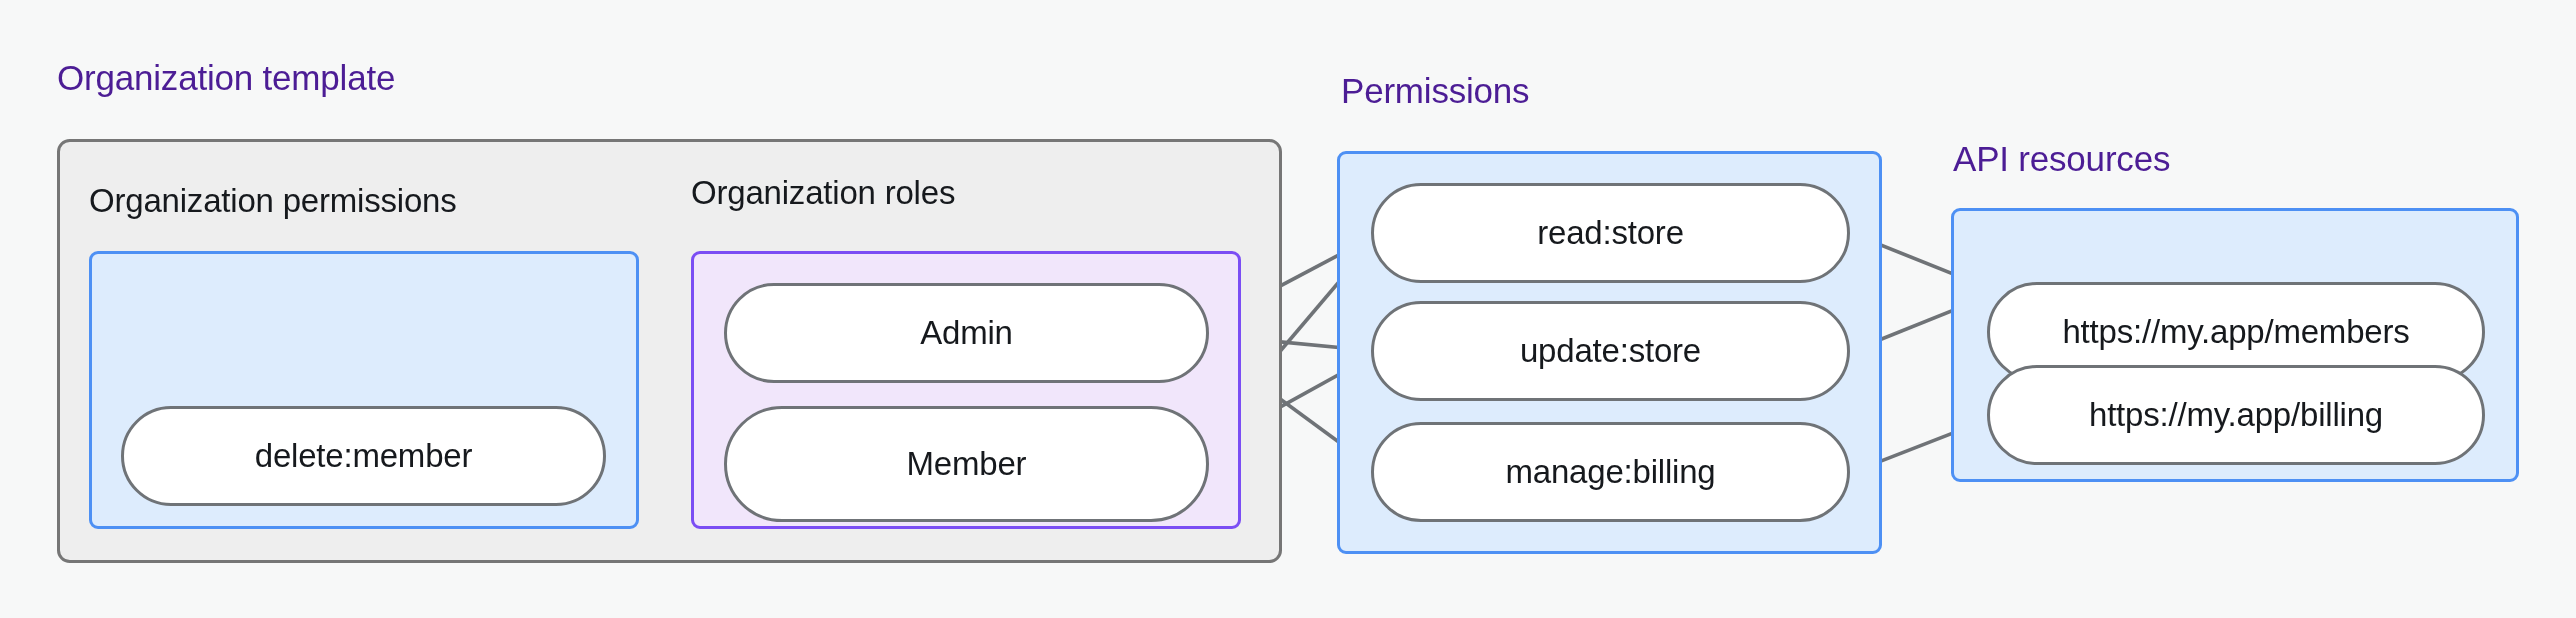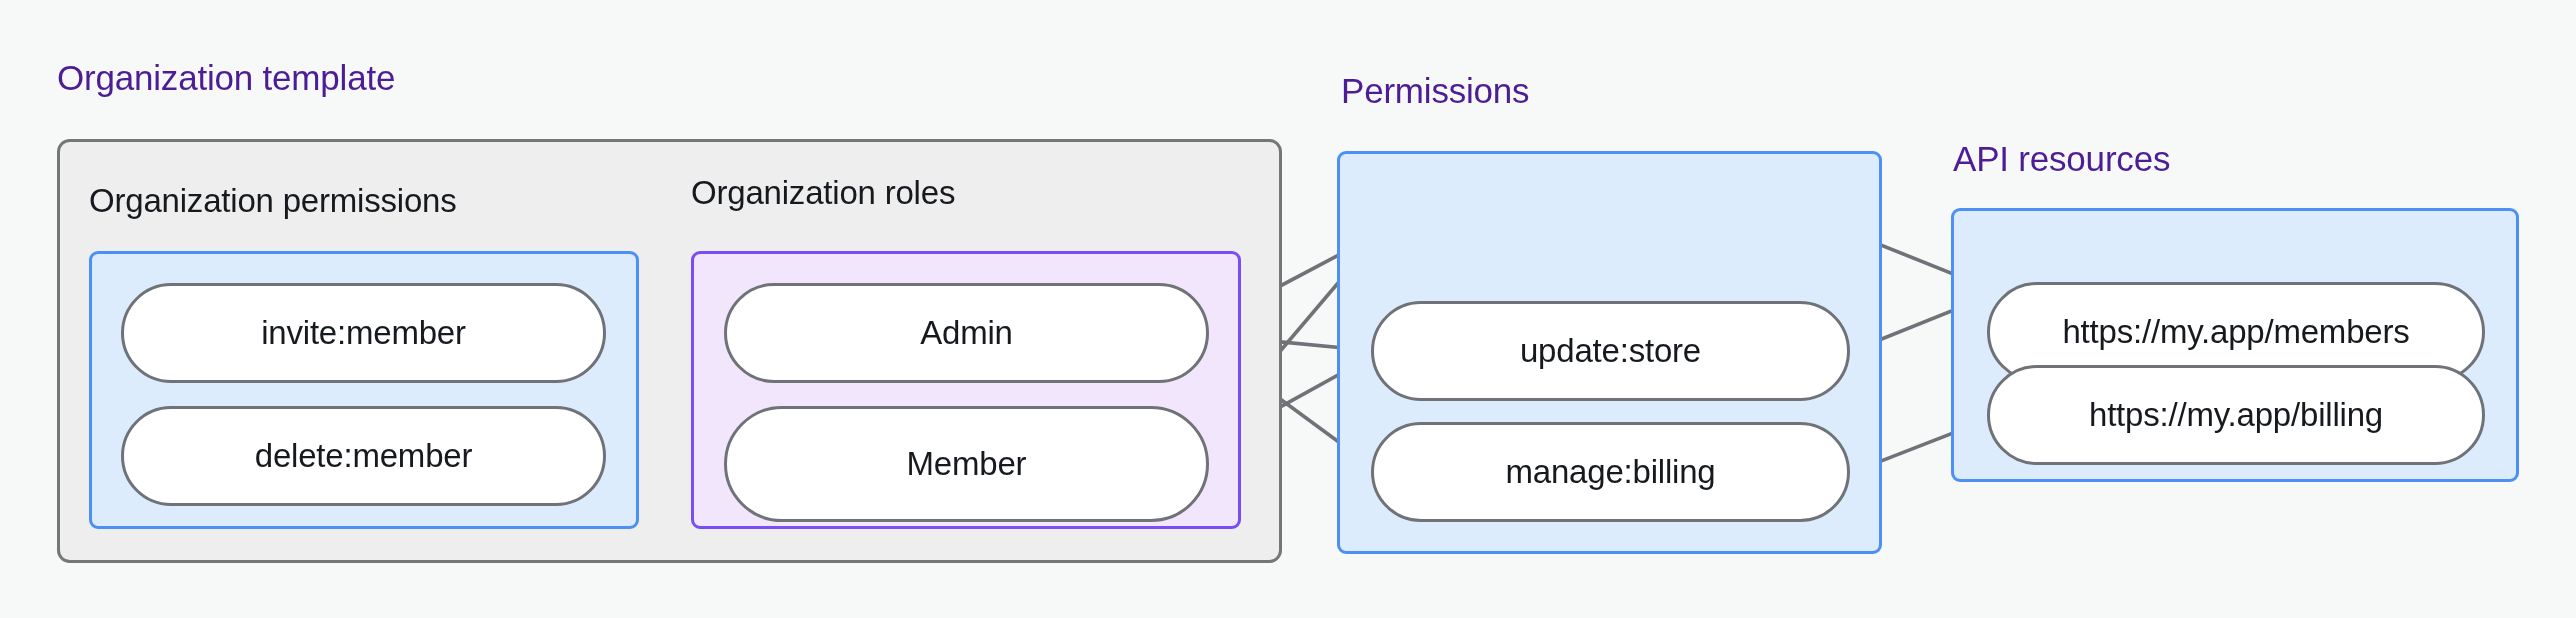--- a/index.html
+++ b/index.html
@@ -115,36 +115,36 @@
   </svg>
 
   <div class="group-label" style="left:57px; top:60px;">Organization template</div>
 
   <div class="box box-outer" style="left:57px; top:139px; width:1225px; height:424px;"></div>
 
   <div class="section-label" style="left:89px; top:184px;">Organization permissions</div>
 
   <div class="box box-blue" style="left:89px; top:251px; width:550px; height:278px;"></div>
 
-  <div class="pill" style="left:121px; top:283px; width:485px; height:100px;">invite:member</div>
 
   <div class="pill" style="left:121px; top:406px; width:485px; height:100px;">delete:member</div>
 
   <div class="section-label" style="left:691px; top:176px;">Organization roles</div>
 
   <div class="box box-purple" style="left:691px; top:251px; width:550px; height:278px;"></div>
 
   <div class="pill" style="left:724px; top:283px; width:485px; height:100px;">Admin</div>
 
   <div class="pill" style="left:724px; top:406px; width:485px; height:116px;">Member</div>
 
   <div class="group-label" style="left:1341px; top:73px;">Permissions</div>
 
   <div class="box box-blue" style="left:1337px; top:151px; width:545px; height:403px;"></div>
 
+  <div class="pill" style="left:1371px; top:183px; width:479px; height:100px;">read:store</div>
 
   <div class="pill" style="left:1371px; top:301px; width:479px; height:100px;">update:store</div>
 
   <div class="pill" style="left:1371px; top:422px; width:479px; height:100px;">manage:billing</div>
 
   <div class="group-label" style="left:1953px; top:141px;">API resources</div>
 
   <div class="box box-blue" style="left:1951px; top:208px; width:568px; height:274px;"></div>
 
   <div class="pill" style="left:1987px; top:242px; width:498px; height:100px;margin-top:40px;">https://my.app/members</div>

